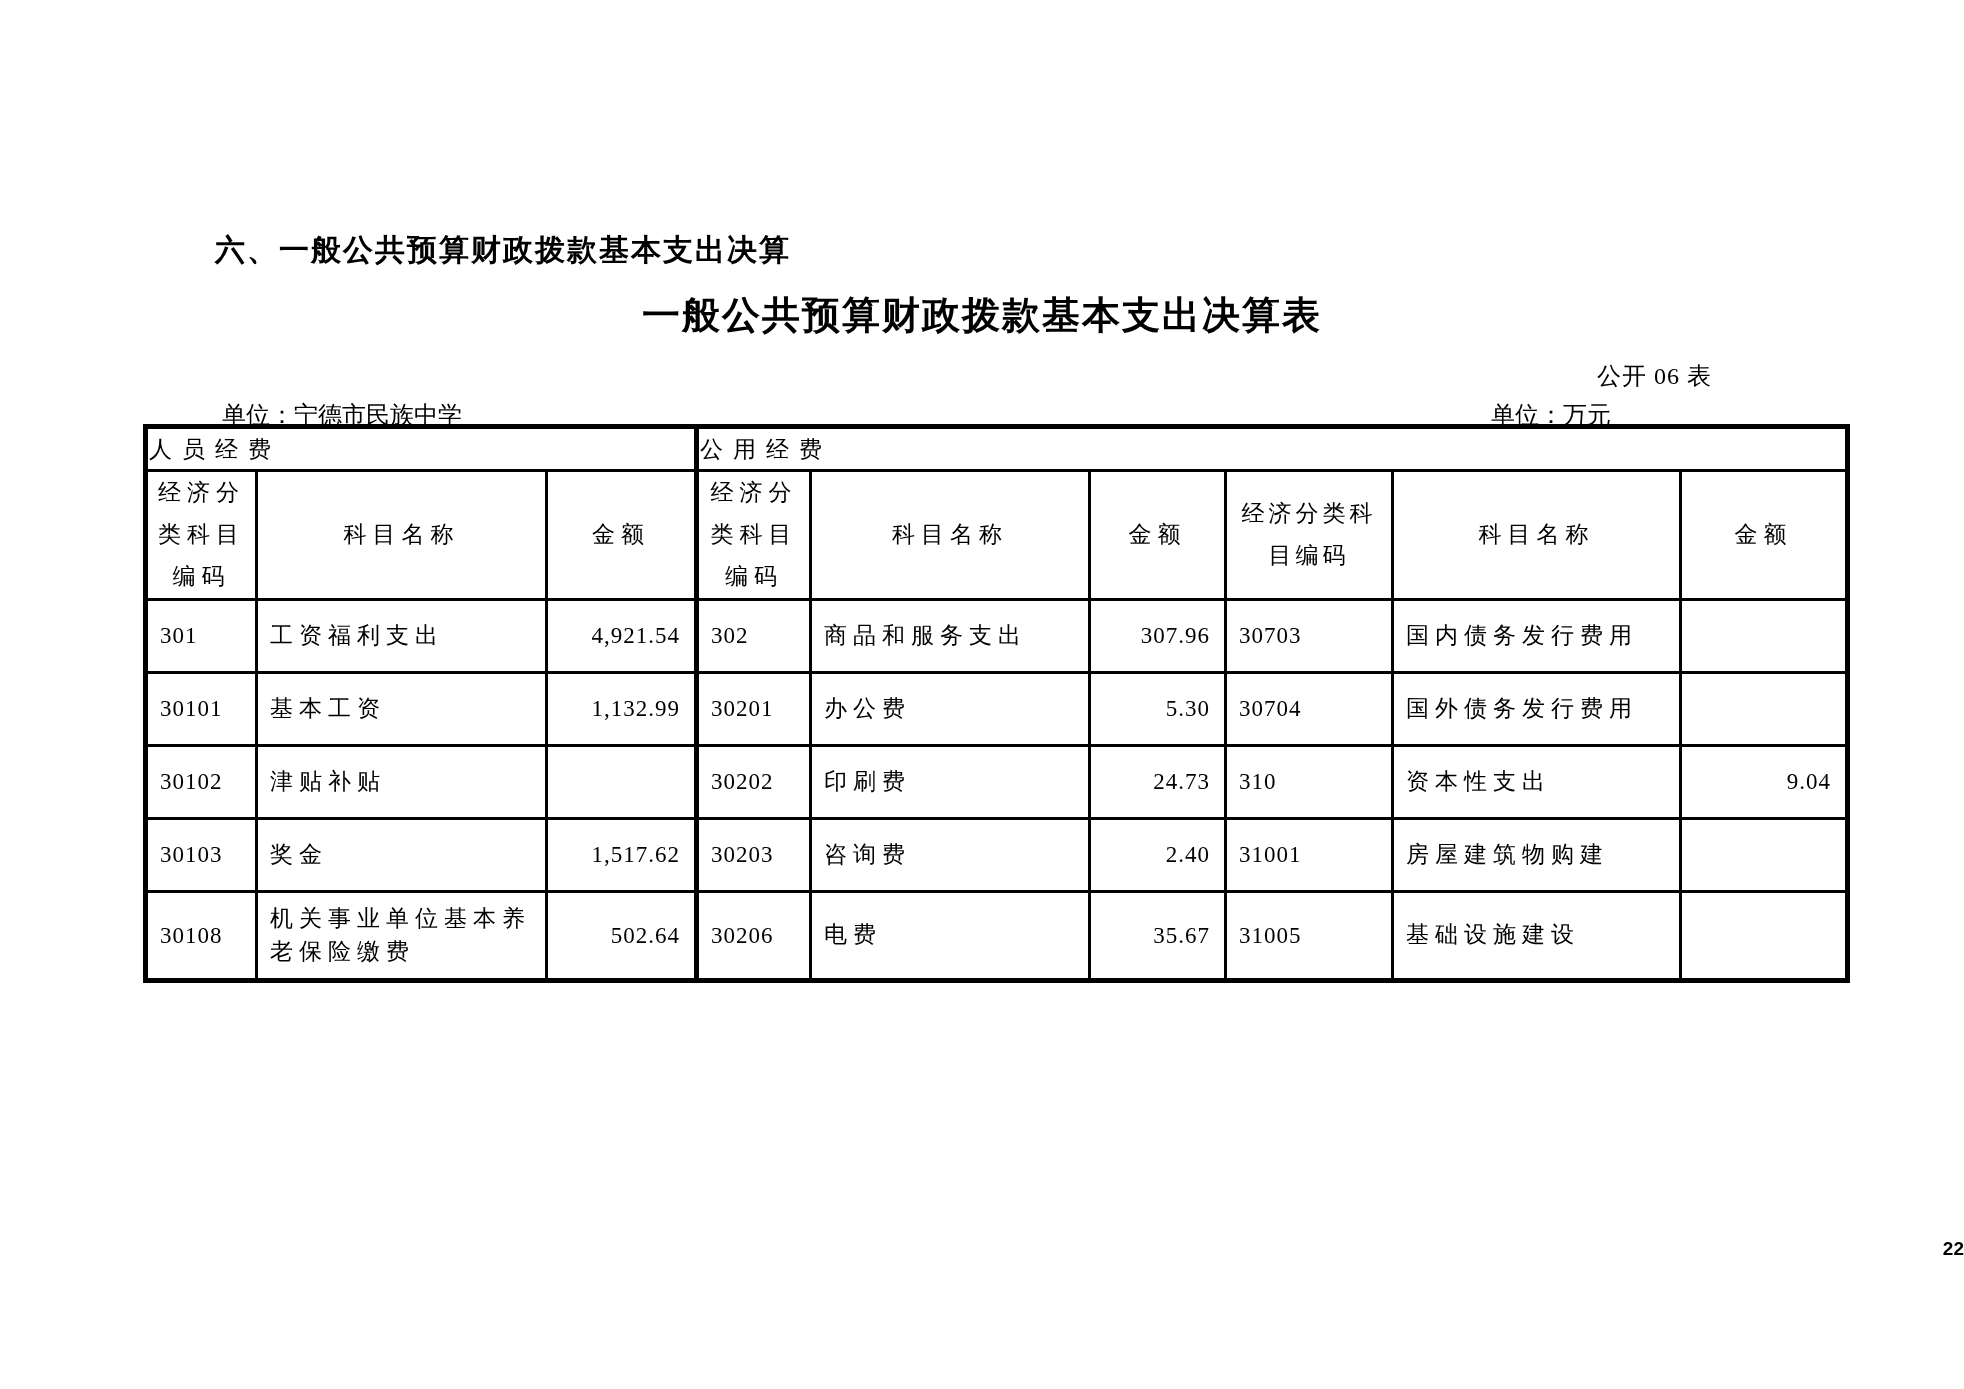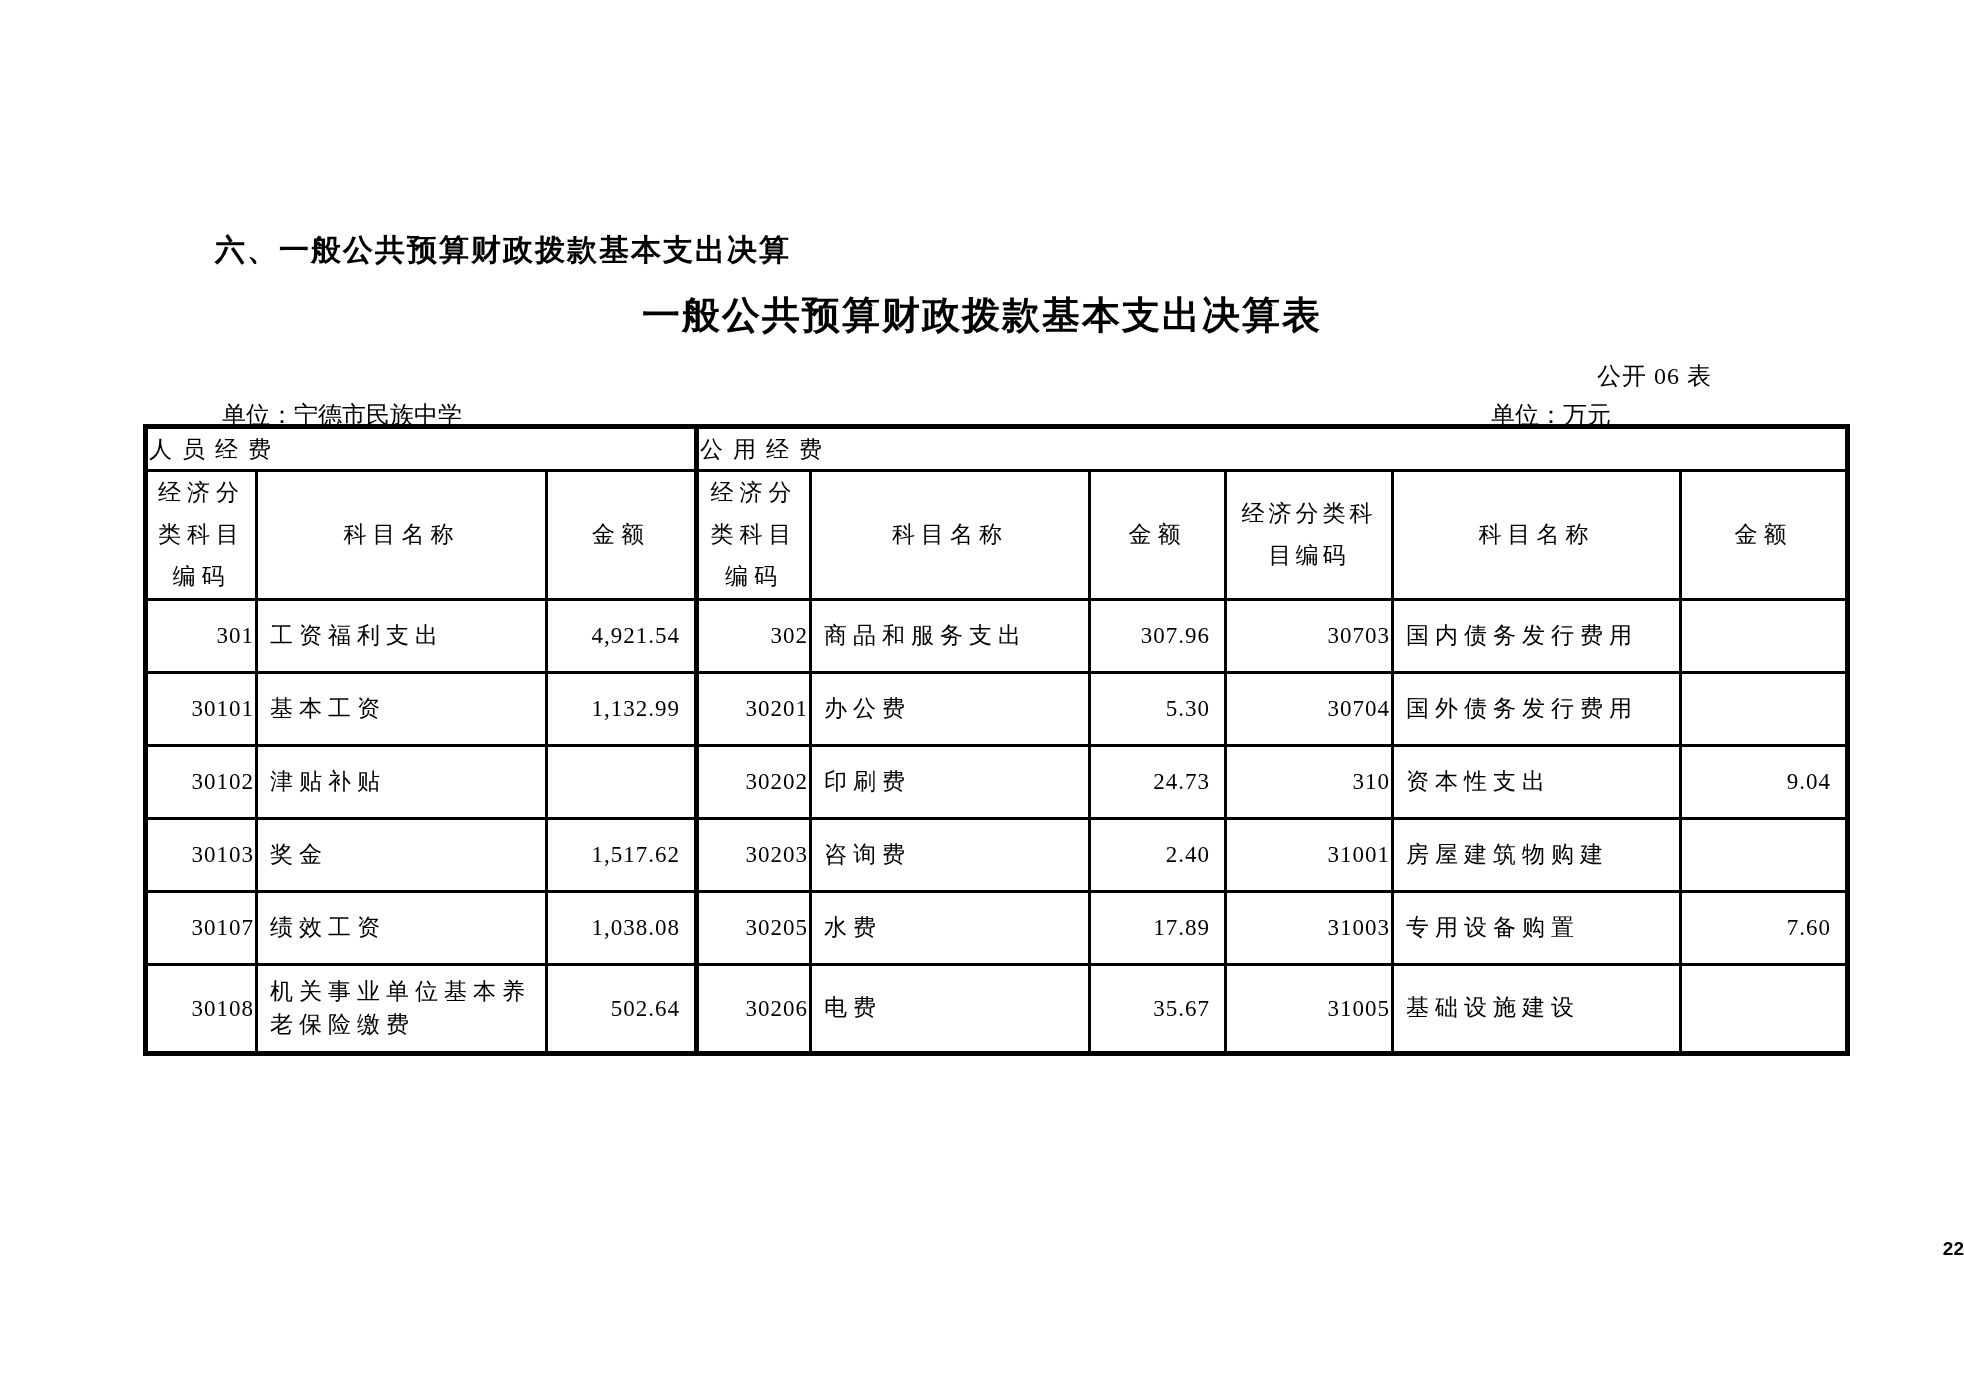--- a/index.html
+++ b/index.html
@@ -43,21 +43,21 @@
   }
   .sec{border-left:5px solid #000 !important;}
   tr.header-row{height:128px;}
   th.hc{
     text-align:center;letter-spacing:6px;line-height:42px;
     padding:0 8px;
   }
   th.hc.gcode{letter-spacing:4px;padding:0 6px;}
   tr.data-row{height:73px;}
   tr.data-row-tall{height:89px;}
-  td.code{text-align:right;padding-left:12px;letter-spacing:1px;}
+  td.code{text-align:left;padding-left:12px;letter-spacing:1px;}
   td.name{
     text-align:left;padding-left:12px;padding-right:8px;
     letter-spacing:6px;line-height:1.4;
   }
   td.amt{text-align:right;padding-right:14px;letter-spacing:1px;}
   #page-number{
     left:0;top:1238px;width:1964px;text-align:right;
     font-family:"Liberation Sans", sans-serif;
     font-size:19px;font-weight:bold;
   }
@@ -136,31 +136,20 @@
     <td class="code">30103</td>
     <td class="name">奖金</td>
     <td class="amt">1,517.62</td>
     <td class="code sec">30203</td>
     <td class="name">咨询费</td>
     <td class="amt">2.40</td>
     <td class="code">31001</td>
     <td class="name">房屋建筑物购建</td>
     <td class="amt"></td>
   </tr>
-  <tr class="data-row">
-    <td class="code">30107</td>
-    <td class="name">绩效工资</td>
-    <td class="amt">1,038.08</td>
-    <td class="code sec">30205</td>
-    <td class="name">水费</td>
-    <td class="amt">17.89</td>
-    <td class="code">31003</td>
-    <td class="name">专用设备购置</td>
-    <td class="amt">7.60</td>
-  </tr>
   <tr class="data-row-tall">
     <td class="code">30108</td>
     <td class="name">机关事业单位基本养老保险缴费</td>
     <td class="amt">502.64</td>
     <td class="code sec">30206</td>
     <td class="name">电费</td>
     <td class="amt">35.67</td>
     <td class="code">31005</td>
     <td class="name">基础设施建设</td>
     <td class="amt"></td>

